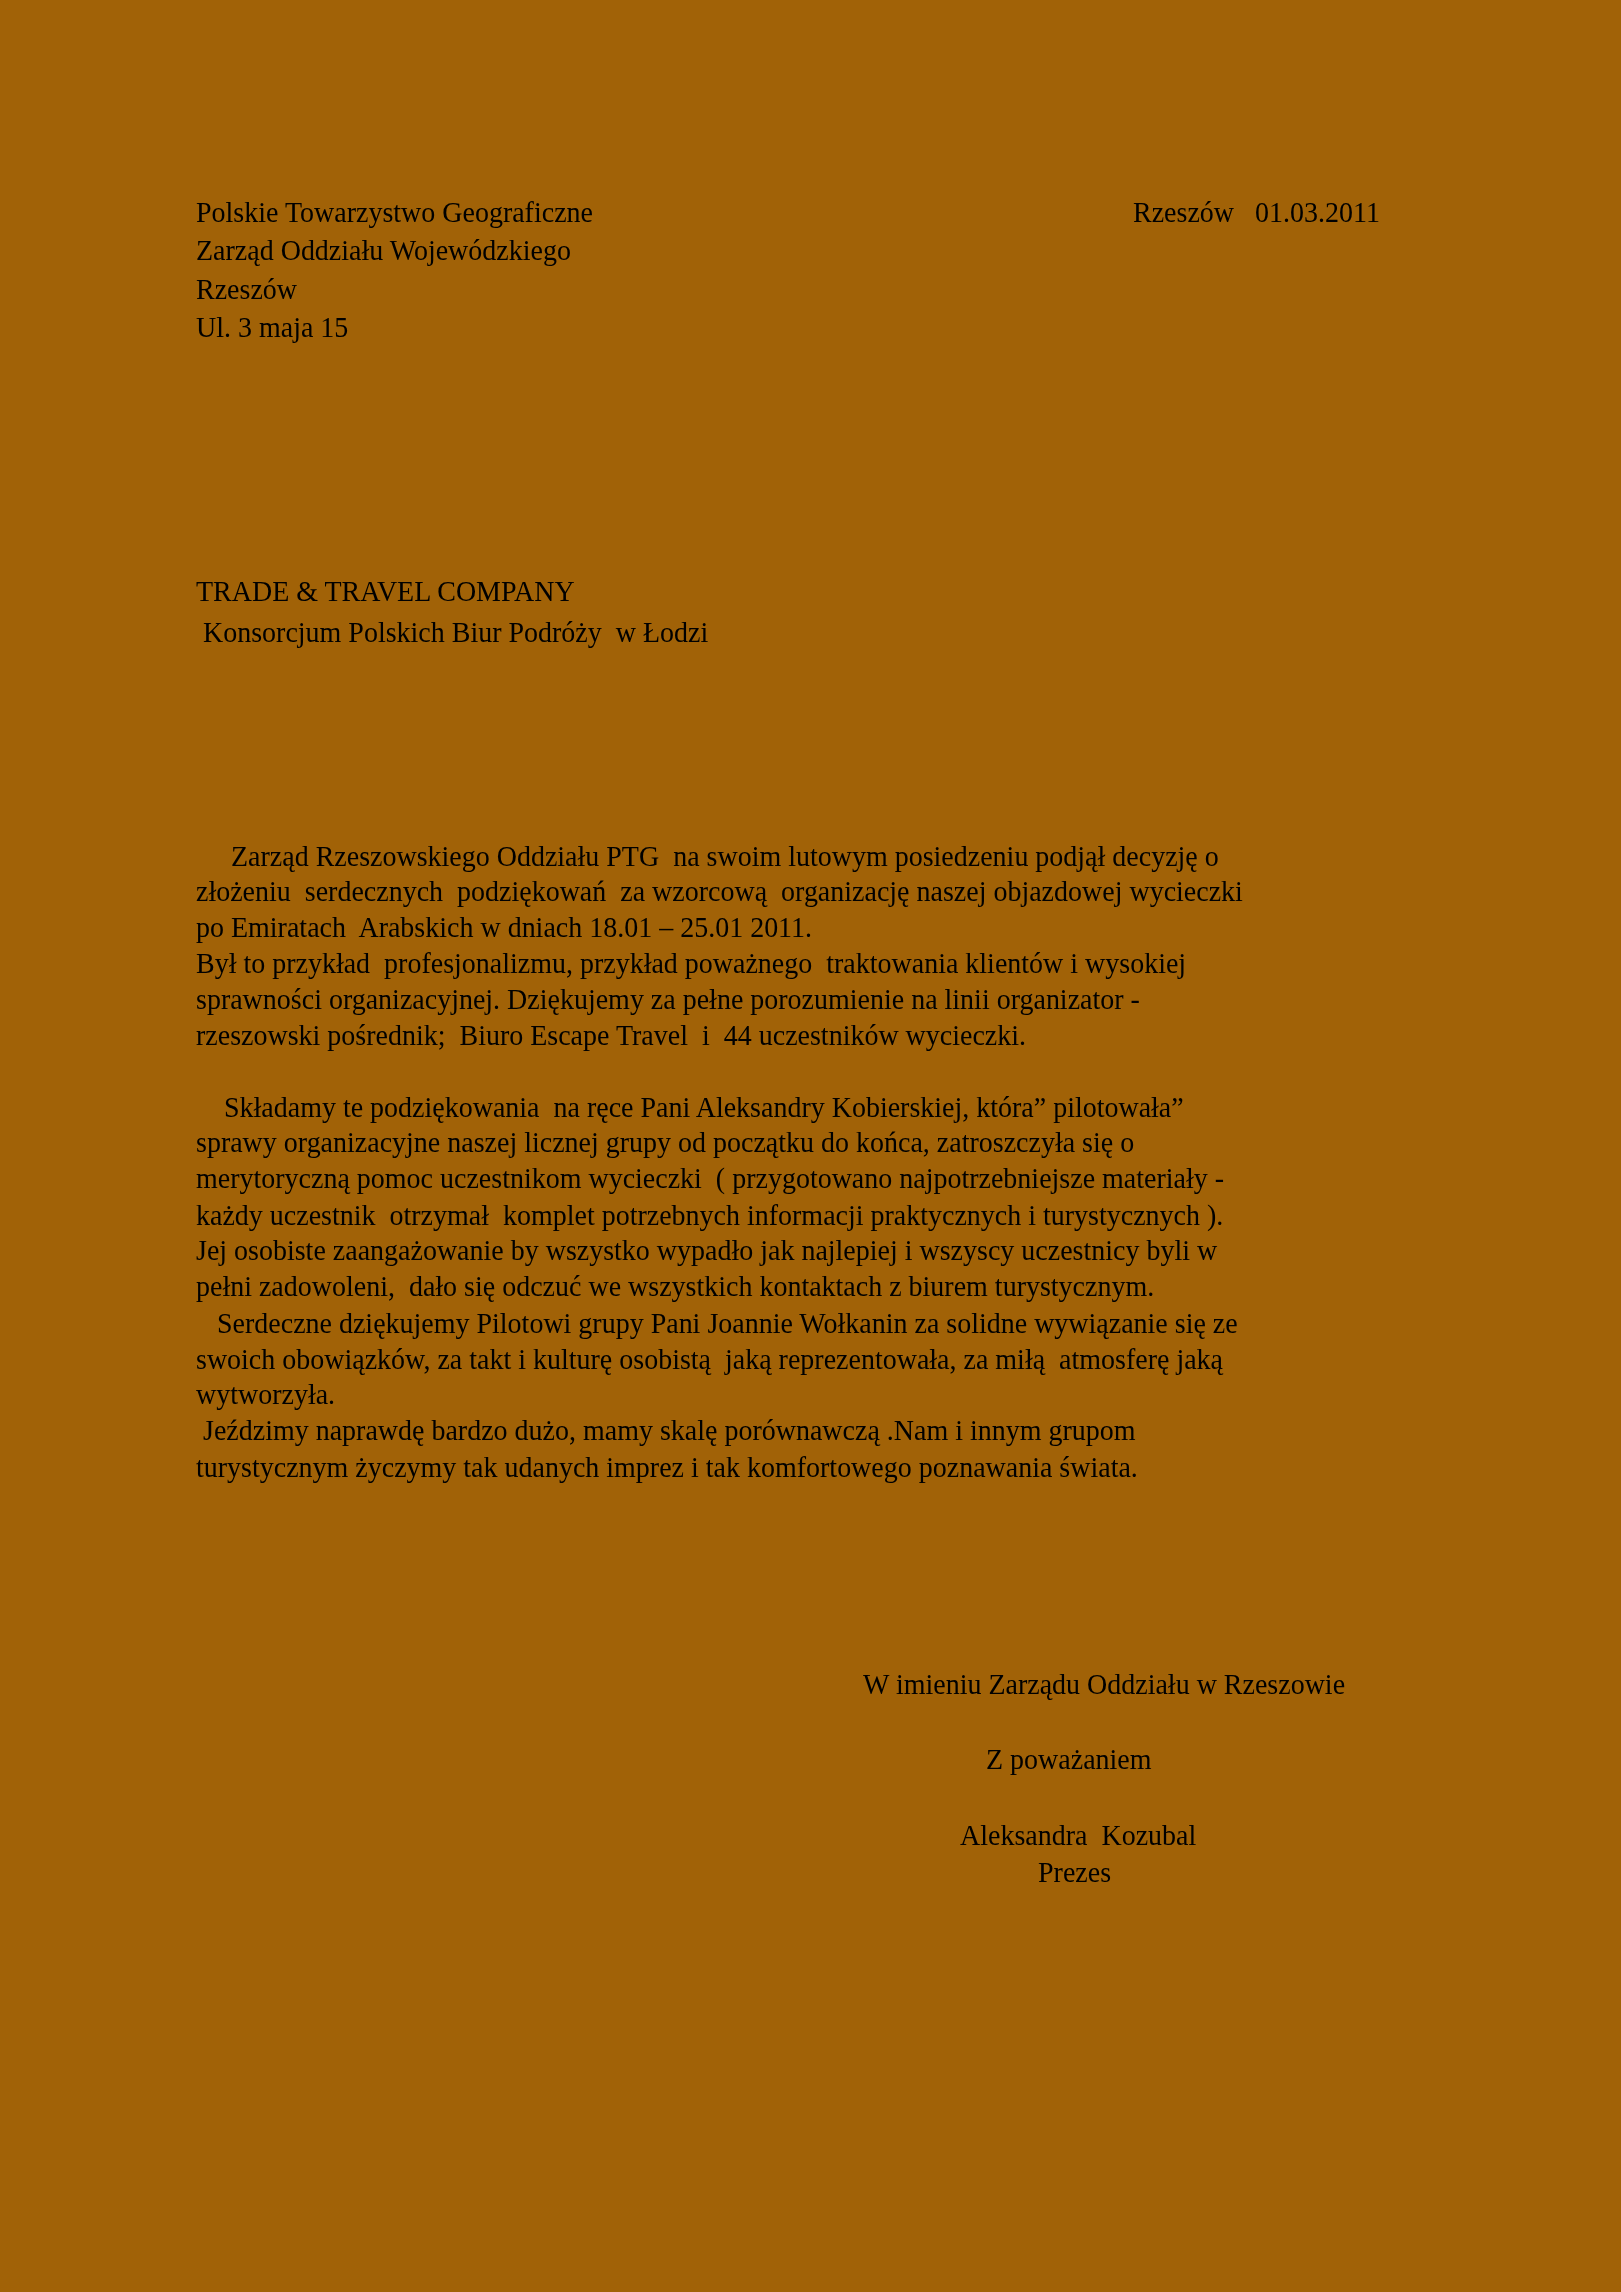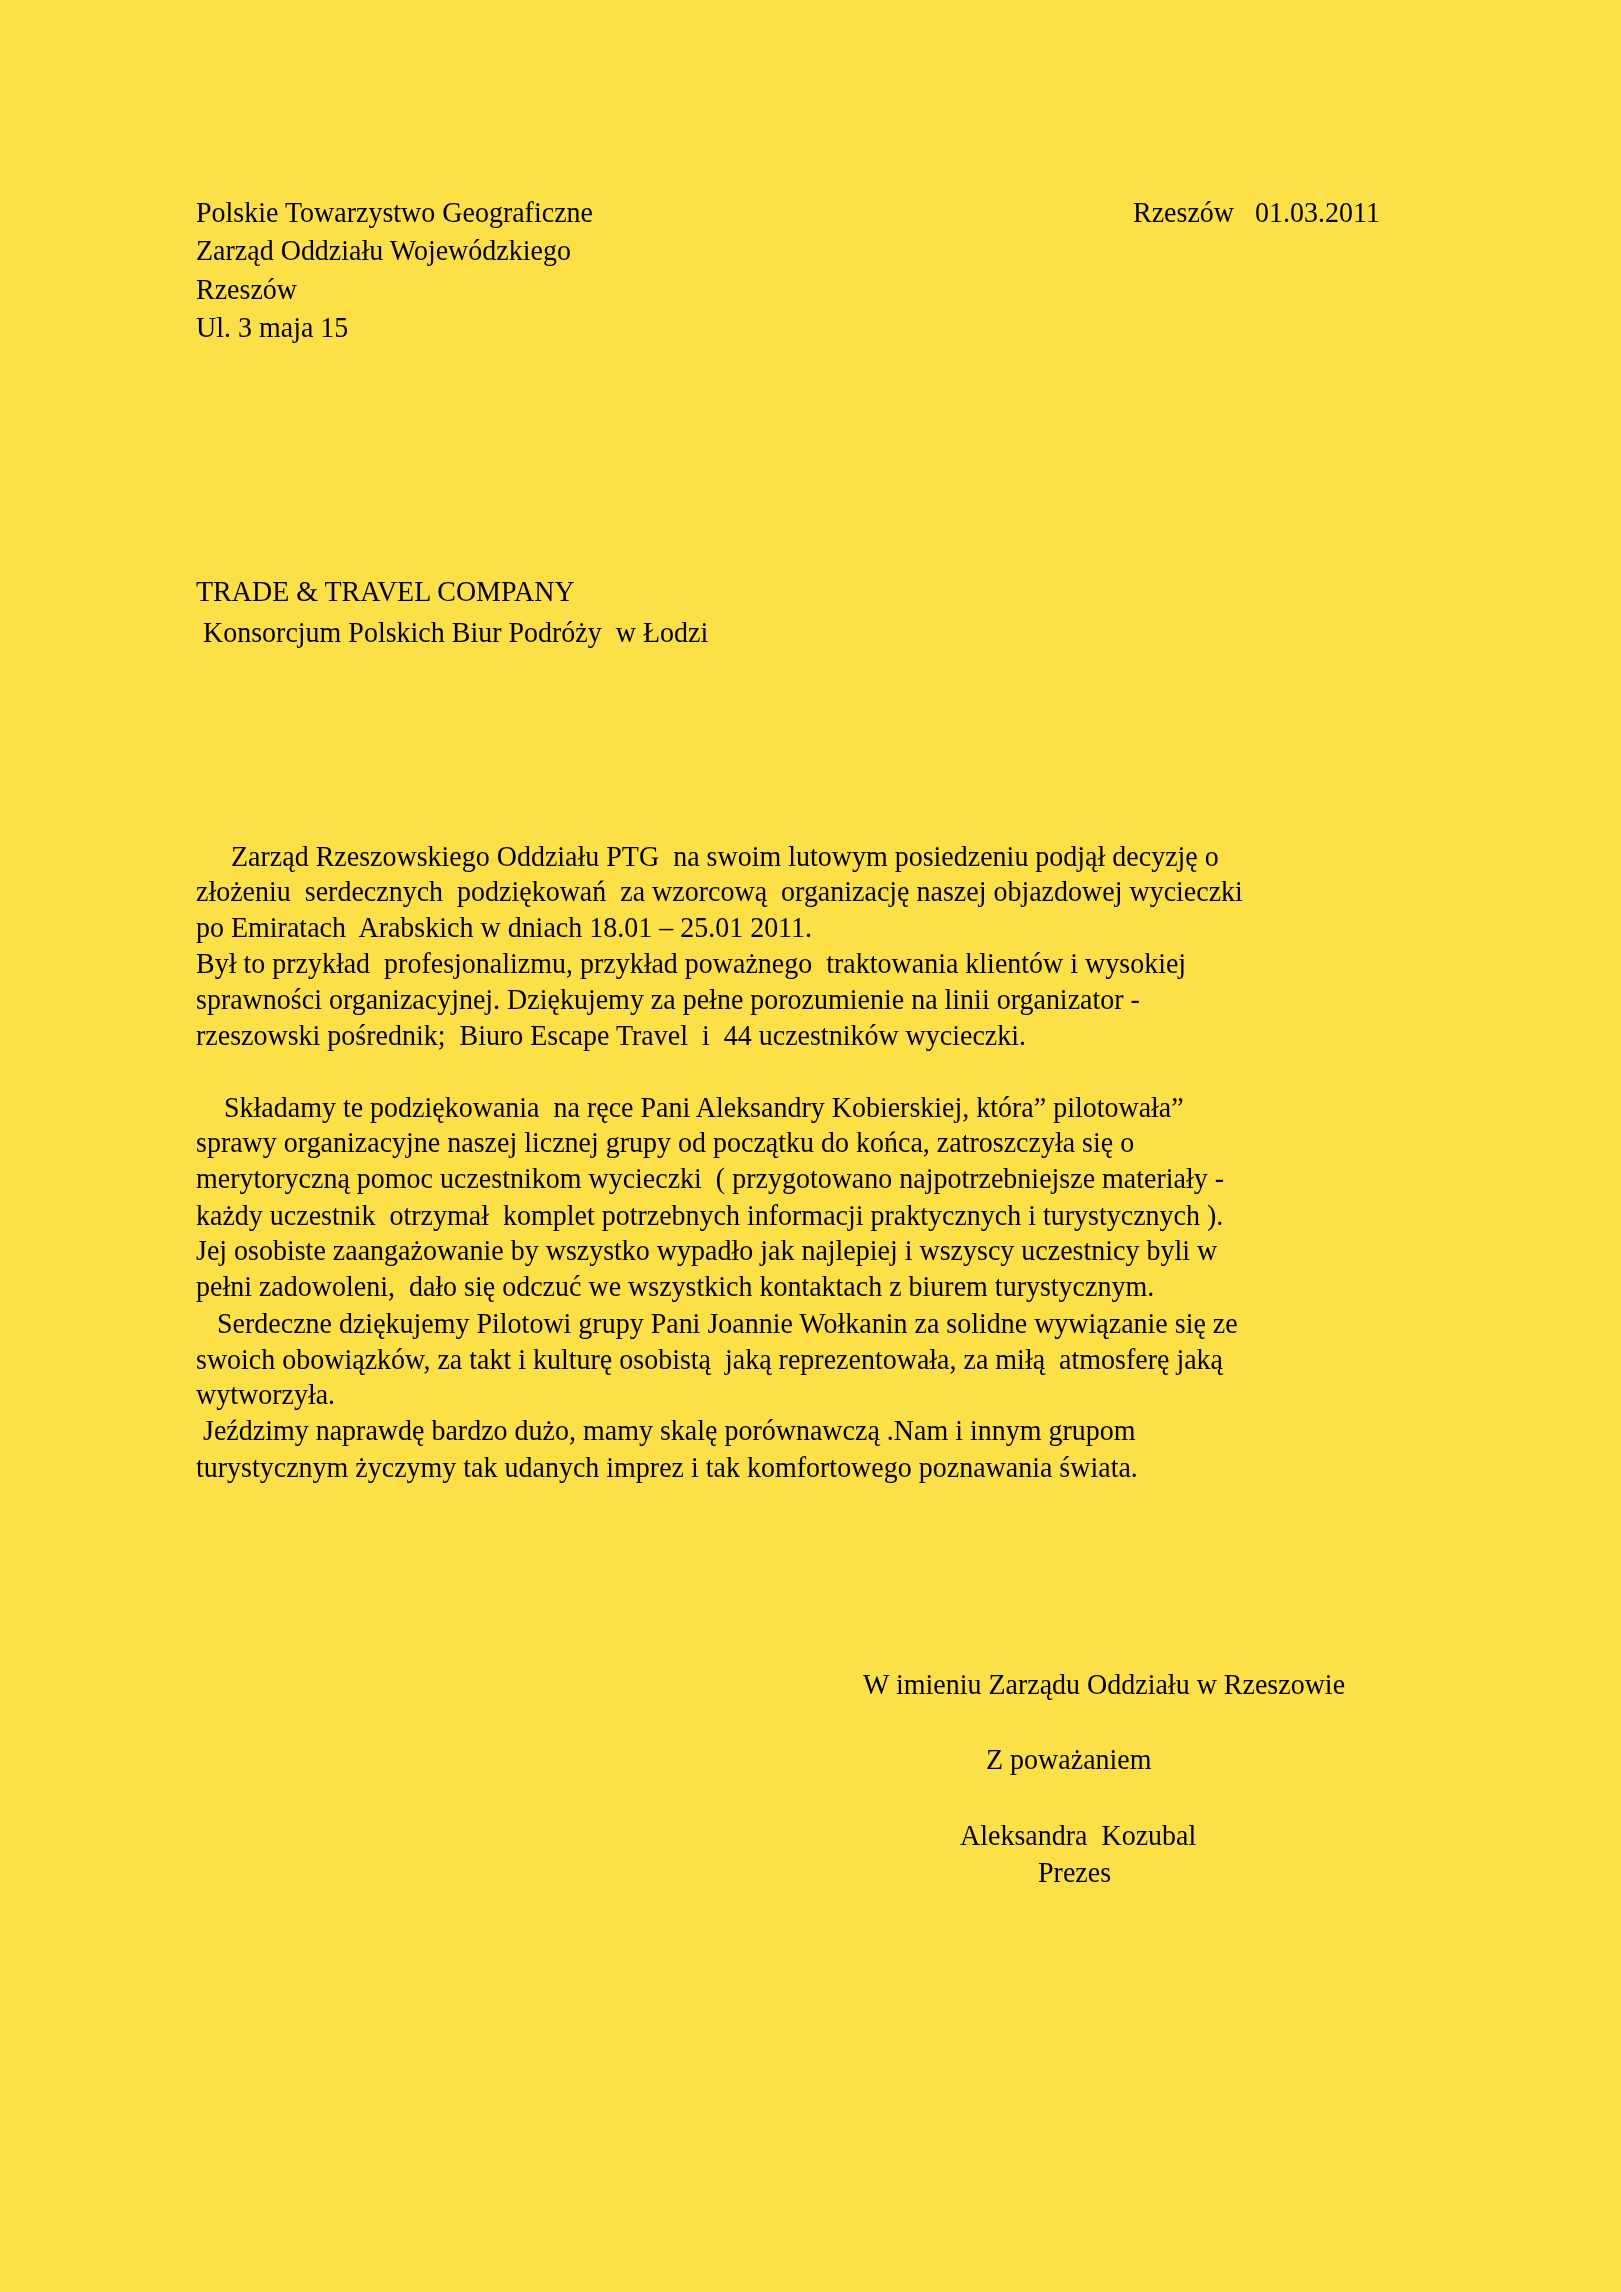--- a/index.html
+++ b/index.html
@@ -1,17 +1,17 @@
 <!DOCTYPE html>
 <html><head>
   <meta charset="utf-8">
   <style>
     html, body { margin: 0; padding: 0; background: #ffffff; }
     body { width: 1621px; height: 2293px; position: relative; overflow: hidden; }
-    .page { position: absolute; left: 0; top: 0; width: 1621px; height: 2293px; background: #fde047; }
+    .page { position: absolute; left: 0; top: 0; width: 1621px; height: 2293px; background: #a16207; }
     .ln {
       position: absolute;
       font-family: "Liberation Serif", "DejaVu Serif", serif;
       font-size: 29px;
       line-height: 35px;
       color: #000000;
       white-space: pre;
       transform: scaleX(0.965);
       transform-origin: left center;
     }

